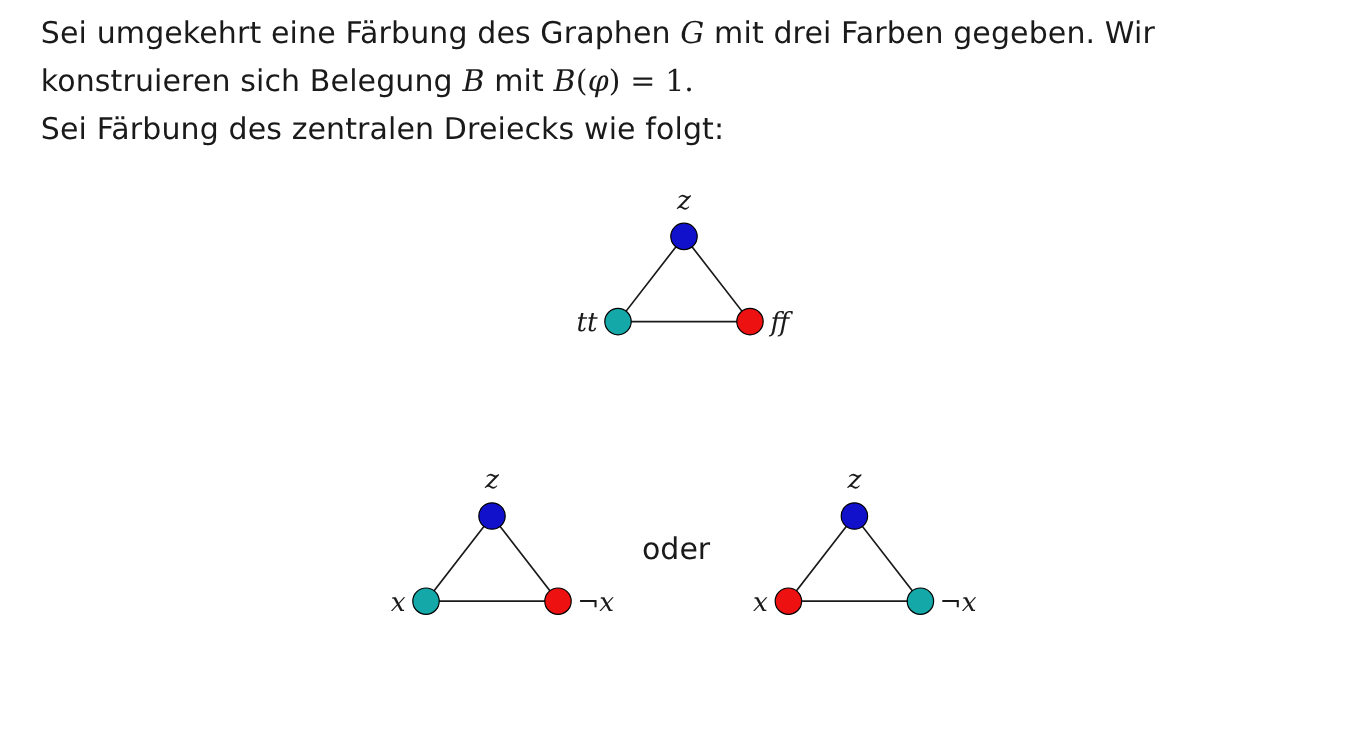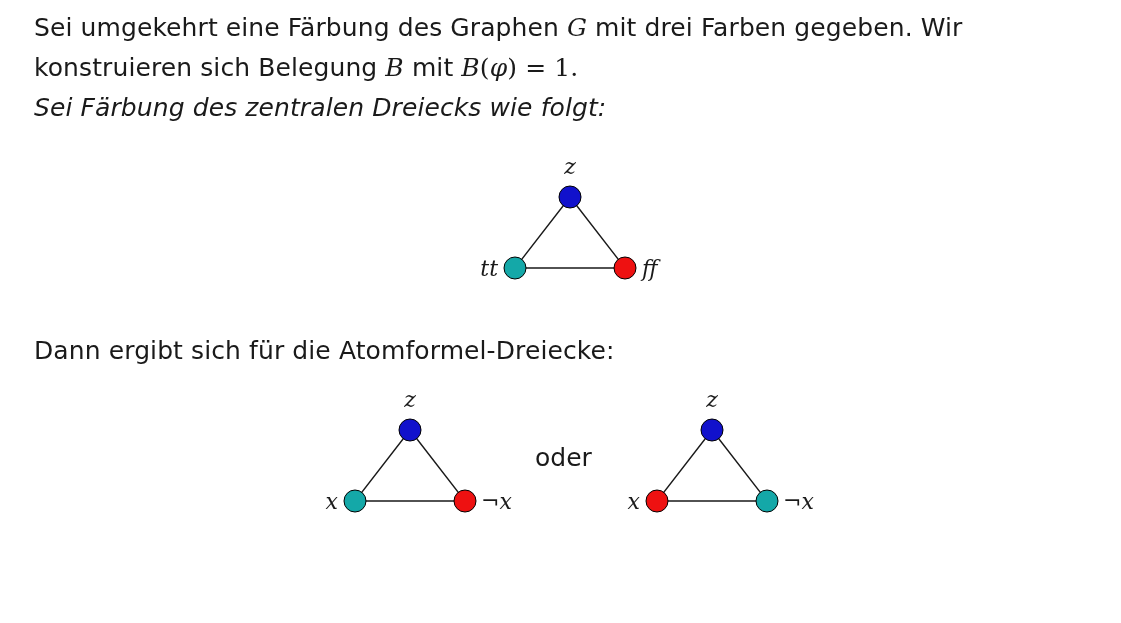--- a/index.html
+++ b/index.html
@@ -21,21 +21,21 @@
   }
   .para {
     position: absolute;
     font-size: 25px;
     line-height: 36px;
     letter-spacing: 0.1px;
     white-space: nowrap;
   }
   .line1 { left: 34px; top: 10px; }
   .line2 { left: 34px; top: 50px; }
-  .line3 { left: 34px; top: 90px; font-style: italic; }
+  .line3 { left: 34px; top: 90px; }
   .line4 { left: 34px; top: 333px; }
   .line5 { left: 34px; top: 565px; }
 
   .math { font-family: "DejaVu Serif", serif; font-style: italic; }
   .mathup { font-family: "DejaVu Serif", serif; font-style: normal; }
   .cal { font-family: "DejaVu Serif", serif; font-style: italic; }
 
   
   .figure {
     position: absolute;
@@ -81,21 +81,20 @@
       <polygon class="edge" points="115,42 60,113 170,113"></polygon>
       <circle cx="115" cy="42" r="11" fill="#1111cc" stroke="#000000" stroke-width="1"></circle>
       <circle cx="60" cy="113" r="11" fill="#14a8a8" stroke="#000000" stroke-width="1"></circle>
       <circle cx="170" cy="113" r="11" fill="#ee1111" stroke="#000000" stroke-width="1"></circle>
       <text class="node-label" x="115" y="19" text-anchor="middle">z</text>
       <text class="node-label" x="43" y="121" text-anchor="end">tt</text>
       <text class="node-label" x="187" y="121" text-anchor="start">ff</text>
     </svg>
   </div>
 
-  <div class="para line4">Dann ergibt sich für die Atomformel-Dreiecke:</div>
 
   <div class="figure fig-left">
     <svg width="230" height="140" viewBox="0 0 230 140">
       <polygon class="edge" points="110,40 55,111 165,111"></polygon>
       <circle cx="110" cy="40" r="11" fill="#1111cc" stroke="#000000" stroke-width="1"></circle>
       <circle cx="55" cy="111" r="11" fill="#14a8a8" stroke="#000000" stroke-width="1"></circle>
       <circle cx="165" cy="111" r="11" fill="#ee1111" stroke="#000000" stroke-width="1"></circle>
       <text class="node-label" x="110" y="17" text-anchor="middle">z</text>
       <text class="node-label" x="38" y="119" text-anchor="end">x</text>
       <text class="node-label" x="181" y="119" text-anchor="start">¬x</text>

